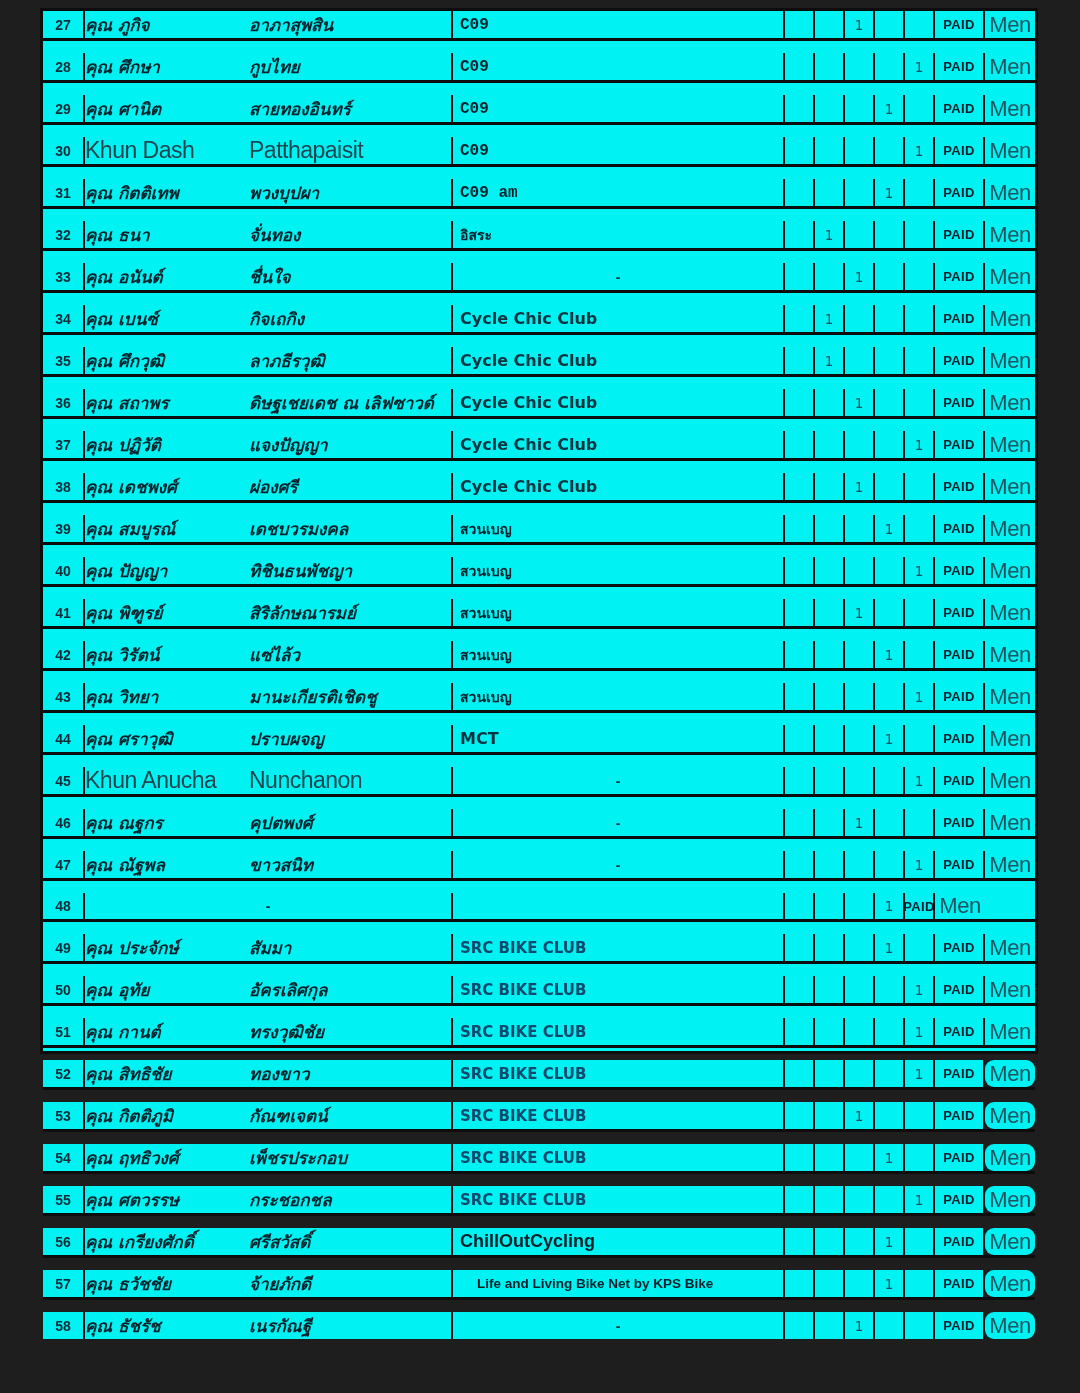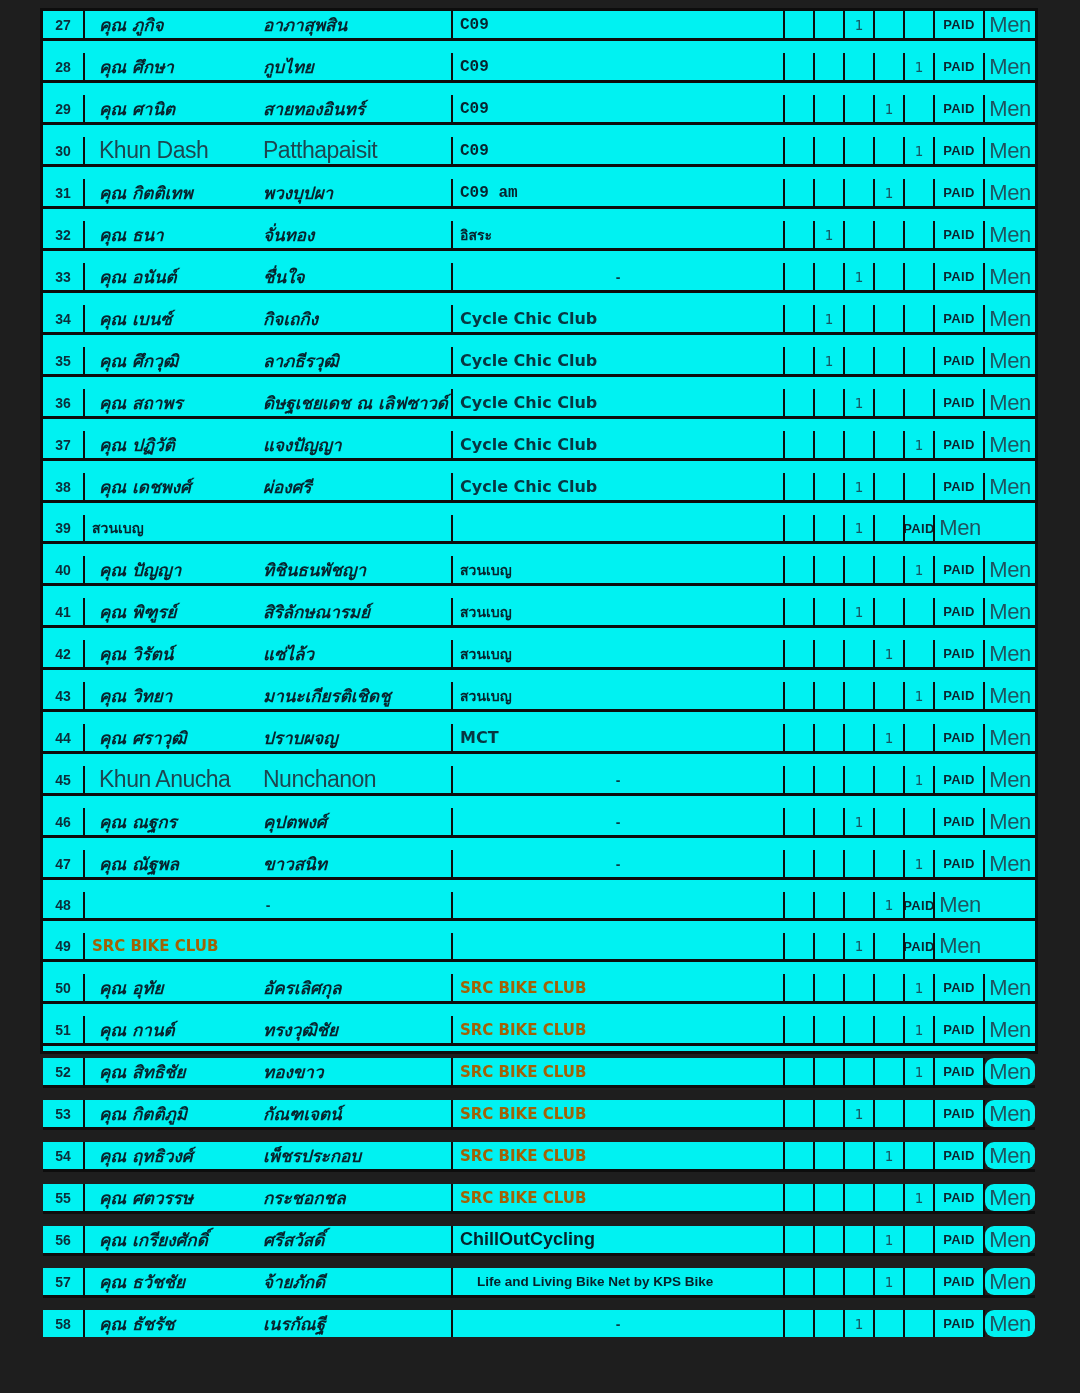--- a/index.html
+++ b/index.html
@@ -31,21 +31,21 @@
   .cell{
     border-right:2px solid #0d0d0d;
     box-sizing:border-box;
     display:flex;
     align-items:center;
     overflow:hidden;
     background:#00f2f2;
   }
   .cell:last-child{border-right:none;border-radius:9px;}
   .c-num{justify-content:center;font-size:14px;color:#0b2e3a;font-weight:bold;}
-  .c-name{padding-left:14px;}
+  .c-name{padding-left:0;}
   .c-name .fname{flex:0 0 164px;}
   .name-thai{
     font-family:"DejaVu Sans", sans-serif;
     font-style:italic;
     font-size:17px;
     font-weight:600;
     color:#07242e;
     white-space:nowrap;
   }
   .name-latin{
@@ -53,21 +53,21 @@
     font-size:23px;
     font-weight:400;
     color:#1d4650;
     letter-spacing:-0.5px;
     white-space:nowrap;
   }
   .c-team{padding-left:7px;}
   .t-c09{font-family:"Liberation Mono", monospace;font-weight:bold;font-size:16px;color:#07242e;}
   .t-thai{font-family:"DejaVu Sans", sans-serif;font-size:14px;font-weight:600;color:#07242e;}
   .t-club{font-family:"DejaVu Sans", sans-serif;font-size:16px;font-weight:600;color:#073642;}
-  .t-src{font-family:"DejaVu Sans", sans-serif;font-size:15px;font-weight:700;color:#a16207;}
+  .t-src{font-family:"DejaVu Sans", sans-serif;font-size:15px;font-weight:700;color:#0c4a6e;}
   .t-chill{font-family:"Liberation Sans", sans-serif;font-size:18px;font-weight:800;color:#06202a;}
   .t-kps{font-family:"Liberation Sans", sans-serif;font-size:13.5px;font-weight:800;color:#06202a;padding-left:24px;}
   .t-dash{justify-content:center;padding-left:0;font-size:14px;font-weight:600;color:#0b3a44;}
   .c-team.t-dash{display:flex;}
   .c-mark{justify-content:center;font-size:13.5px;color:#155460;font-family:"DejaVu Sans", sans-serif;}
   .c-paid{justify-content:center;font-size:13px;font-weight:bold;color:#0c2430;letter-spacing:0.4px;}
   .c-cat{
     justify-content:center;
     font-size:22px;
     color:#1f535f;
@@ -254,20 +254,24 @@
       <div class="cell c-mark"></div>
       <div class="cell c-mark"></div>
       <div class="cell c-mark">1</div>
       <div class="cell c-mark"></div>
       <div class="cell c-mark"></div>
       <div class="cell c-paid">PAID</div>
       <div class="cell c-cat">Men</div>
     </div>
     <div class="row">
       <div class="cell c-num">39</div>
+      <div class="cell c-name">
+        <span class="fname name-thai">คุณ สมบูรณ์</span>
+        <span class="lname name-thai">เดชบวรมงคล</span>
+      </div>
       <div class="cell c-team t-thai">สวนเบญ</div>
       <div class="cell c-mark"></div>
       <div class="cell c-mark"></div>
       <div class="cell c-mark"></div>
       <div class="cell c-mark">1</div>
       <div class="cell c-mark"></div>
       <div class="cell c-paid">PAID</div>
       <div class="cell c-cat">Men</div>
     </div>
     <div class="row">
@@ -396,20 +400,24 @@
       <div class="cell c-mark"></div>
       <div class="cell c-mark"></div>
       <div class="cell c-mark"></div>
       <div class="cell c-mark"></div>
       <div class="cell c-mark">1</div>
       <div class="cell c-paid">PAID</div>
       <div class="cell c-cat">Men</div>
     </div>
     <div class="row">
       <div class="cell c-num">49</div>
+      <div class="cell c-name">
+        <span class="fname name-thai">คุณ ประจักษ์</span>
+        <span class="lname name-thai">สัมมา</span>
+      </div>
       <div class="cell c-team t-src">SRC BIKE CLUB</div>
       <div class="cell c-mark"></div>
       <div class="cell c-mark"></div>
       <div class="cell c-mark"></div>
       <div class="cell c-mark">1</div>
       <div class="cell c-mark"></div>
       <div class="cell c-paid">PAID</div>
       <div class="cell c-cat">Men</div>
     </div>
     <div class="row">

